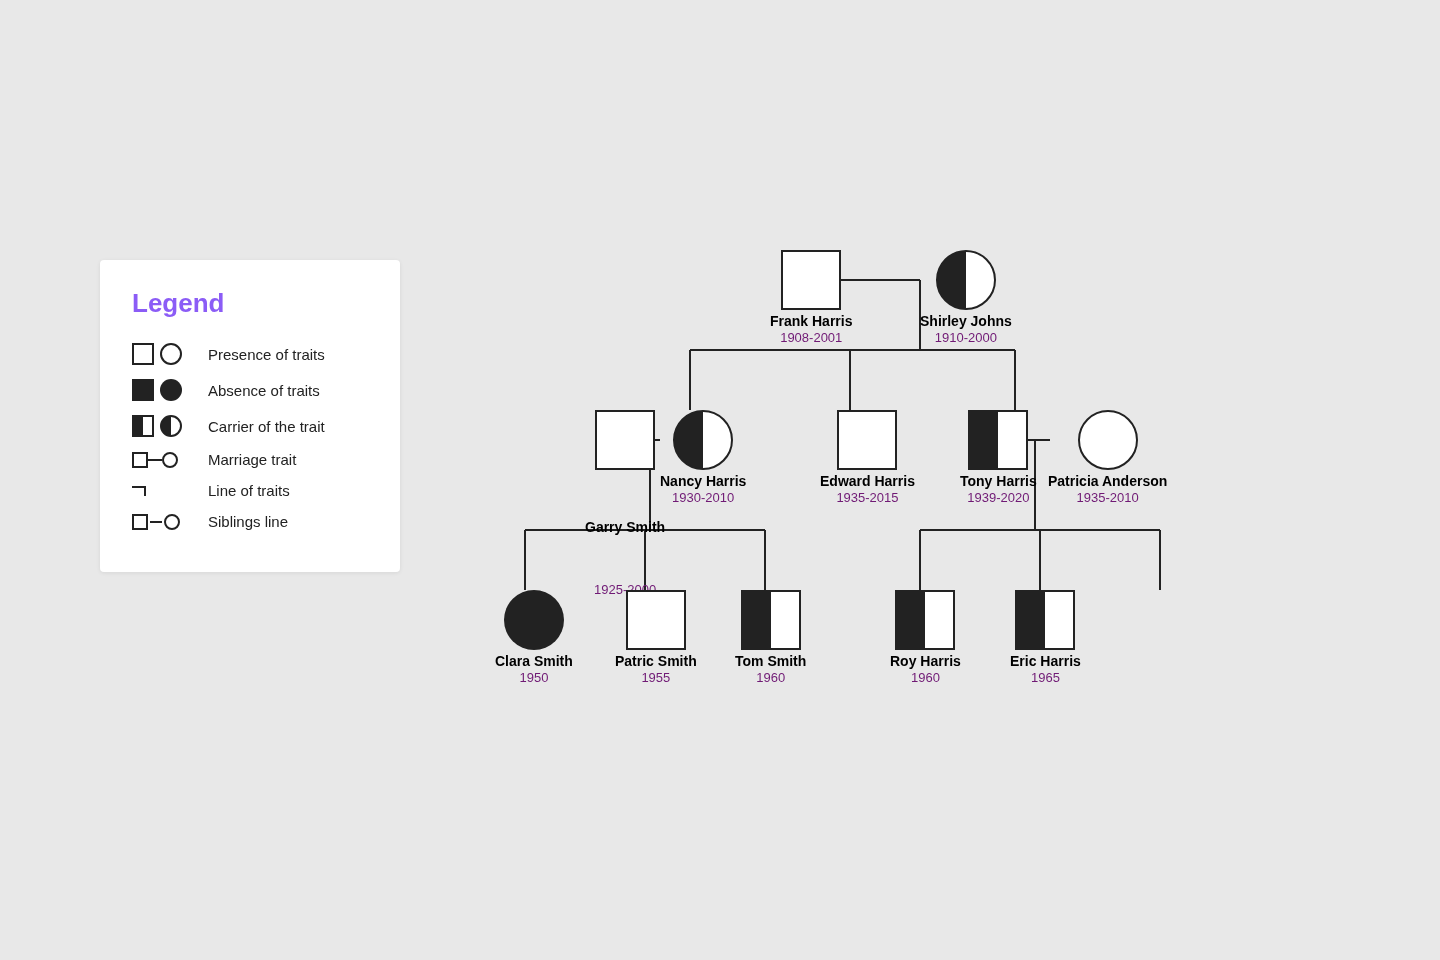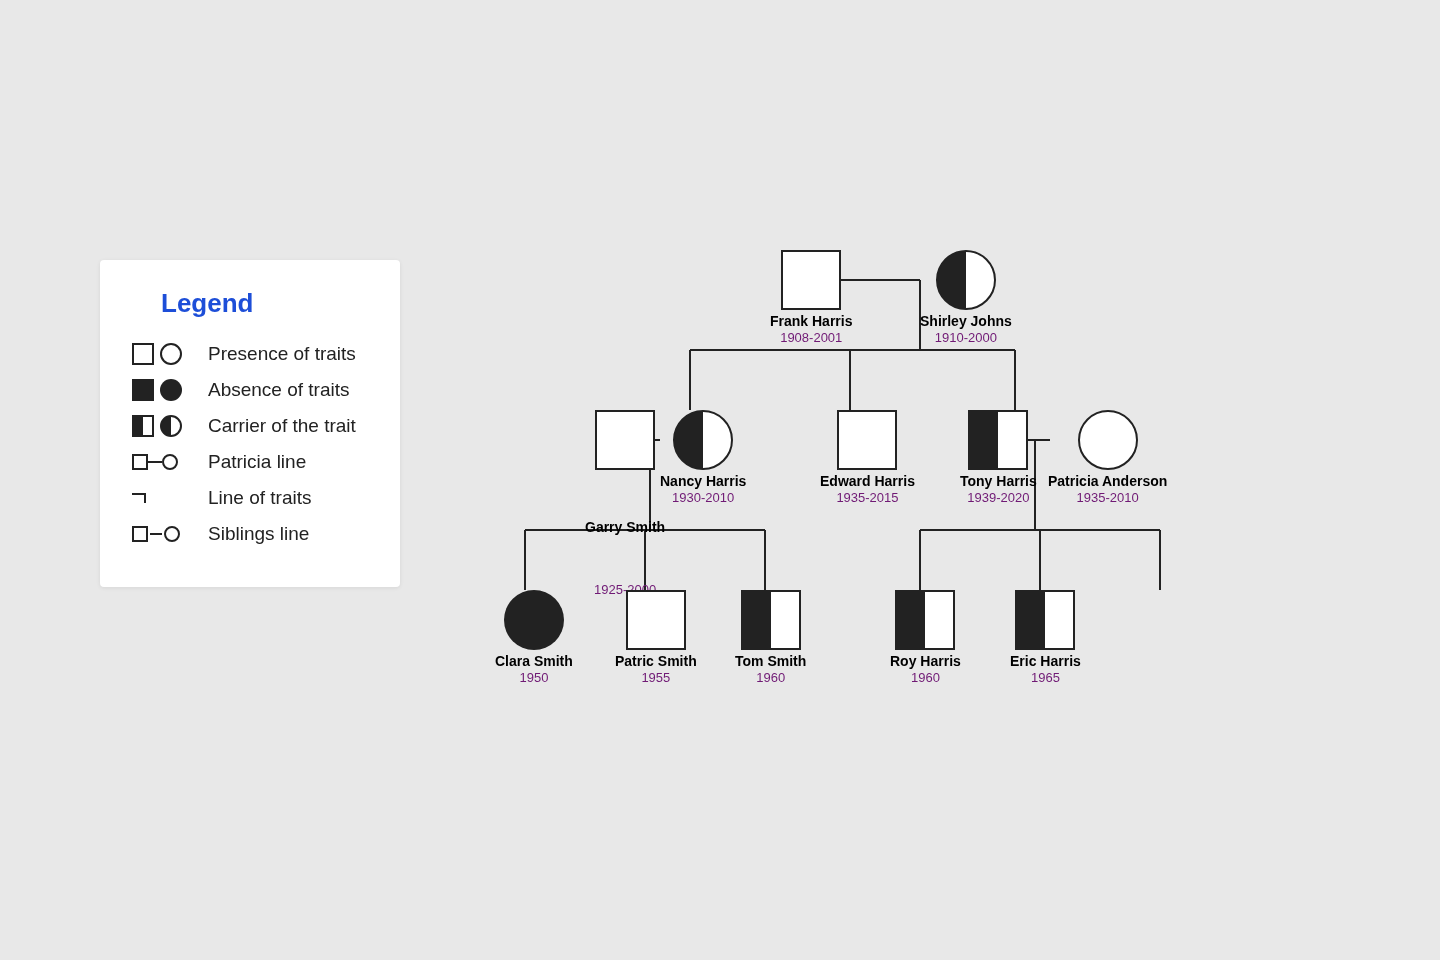--- a/index.html
+++ b/index.html
@@ -20,38 +20,37 @@
       background: white;
       border-radius: 4px;
       padding: 28px 32px;
       width: 300px;
       box-shadow: 0 1px 4px rgba(0,0,0,0.08);
     }
     .legend-title {
       font-size: 26px;
       font-weight: 700;
       margin-bottom: 24px;
-      color: #1d4ed8;
-      margin-left: 29px;
+      color: #8b5cf6;
     }
     .legend-item {
       display: flex;
       align-items: center;
       margin-bottom: 14px;
       gap: 12px;
     }
     .legend-icons {
       display: flex;
       gap: 6px;
       align-items: center;
       width: 64px;
       flex-shrink: 0;
     }
     .legend-label {
-      font-size: 19px;
+      font-size: 15px;
       color: #222;
     }
     
     .sq-empty { width: 22px; height: 22px; border: 2px solid #222; background: white; display: inline-block; }
     .sq-filled { width: 22px; height: 22px; background: #222; display: inline-block; }
     .sq-half {
       width: 22px; height: 22px; border: 2px solid #222; background: linear-gradient(to right, #222 50%, white 50%); display: inline-block;
     }
     .ci-empty { width: 22px; height: 22px; border: 2px solid #222; border-radius: 50%; background: white; display: inline-block; }
     .ci-filled { width: 22px; height: 22px; border-radius: 50%; background: #222; display: inline-block; }
@@ -145,21 +144,21 @@
   </div>
 
   <div class="legend-item">
     <div class="legend-icons">
       <div class="marriage-icon">
         <span class="msq"></span>
         <span class="mline"></span>
         <span class="mci"></span>
       </div>
     </div>
-    <span class="legend-label">Patricia line</span>
+    <span class="legend-label">Marriage trait</span>
   </div>
 
   <div class="legend-item">
     <div class="legend-icons">
       <div style="display:flex;align-items:center;gap:0;">
         <span class="msq"></span>
         <span style="display:flex;flex-direction:column;align-items:flex-start;">
           <span style="width:14px;height:2px;background:#222;display:block;"></span>
           <span style="width:2px;height:8px;background:#222;display:block;margin-left:12px;"></span>
         </span>

